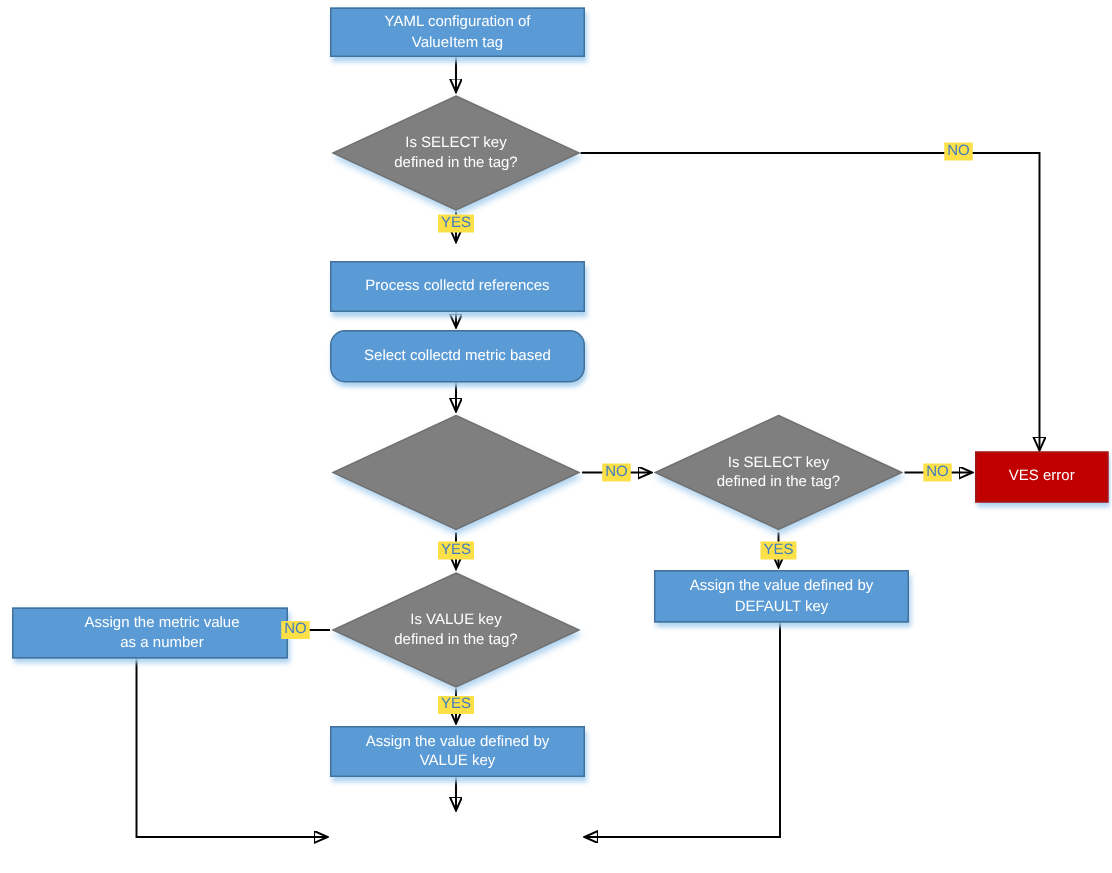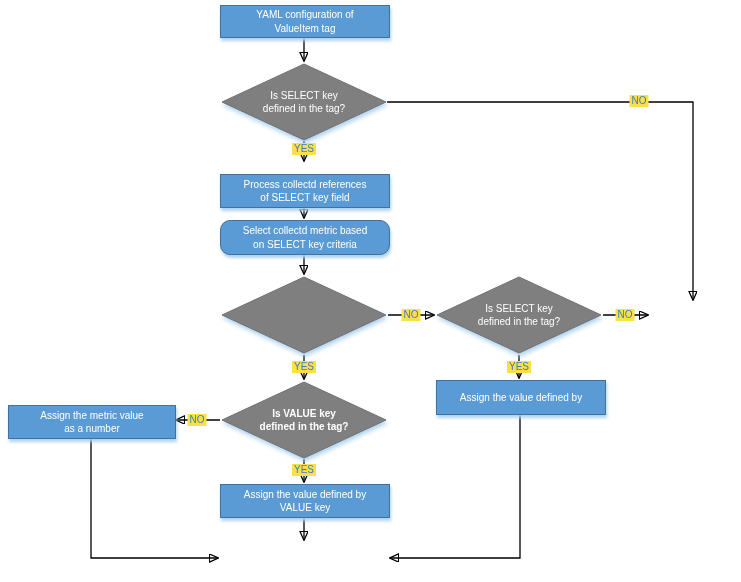--- a/index.html
+++ b/index.html
@@ -76,65 +76,69 @@
       </svg>
     <div class="node-text">
         <div>Is SELECT key</div>
         <div>defined in the tag?</div>
       </div>
   </div>
 
   <div class="node process" style="left:220px; top:174px; width:168px; height:32px;">
     <div class="node-text">
         <div>Process collectd references</div>
-        <div>of SELECT key field</div>
       </div>
   </div>
 
   <div class="node process" style="left:220px; top:220px; width:168px; height:33px;border-radius:10px;">
     <div class="node-text">
         <div>Select collectd metric based</div>
-        <div>on SELECT key criteria</div>
       </div>
   </div>
 
   <div class="node diamond" style="left:221px; top:276px; width:166px; height:78px;">
     <svg class="shape" viewBox="0 0 166 78" preserveAspectRatio="none">
         <polygon points="83,1 165,39 83,77 1,39"></polygon>
       </svg>
   </div>
 
   <div class="node diamond" style="left:436px; top:276px; width:166px; height:78px;">
     <svg class="shape" viewBox="0 0 166 78" preserveAspectRatio="none">
         <polygon points="83,1 165,39 83,77 1,39"></polygon>
       </svg>
     <div class="node-text">
         <div>Is SELECT key</div>
         <div>defined in the tag?</div>
       </div>
   </div>
 
+  <div class="node error" style="left:650px; top:301px; width:87px; height:32px;">
+    <div class="node-text">
+        <div>VES error</div>
+      </div>
+  </div>
 
   <div class="node process" style="left:436px; top:380px; width:168px; height:33px;">
     <div class="node-text">
         <div>Assign the value defined by</div>
+        <div>DEFAULT key</div>
       </div>
   </div>
 
-  <div class="node diamond" style="left:221px; top:381px; width:166px; height:78px;font-weight:bold;">
+  <div class="node diamond" style="left:221px; top:381px; width:166px; height:78px;">
     <svg class="shape" viewBox="0 0 166 78" preserveAspectRatio="none">
         <polygon points="83,1 165,39 83,77 1,39"></polygon>
       </svg>
     <div class="node-text">
         <div>Is VALUE key</div>
         <div>defined in the tag?</div>
       </div>
   </div>
 
-  <div class="node process" style="left:8px; top:405px; width:166px; height:32px;">
+  <div class="node process" style="left:8px; top:405px; width:166px; height:32px;padding-left:16px;">
     <div class="node-text">
         <div>Assign the metric value</div>
         <div>as a number</div>
       </div>
   </div>
 
   <div class="node process" style="left:220px; top:484px; width:168px; height:32px;">
     <div class="node-text">
         <div>Assign the value defined by</div>
         <div>VALUE key</div>

